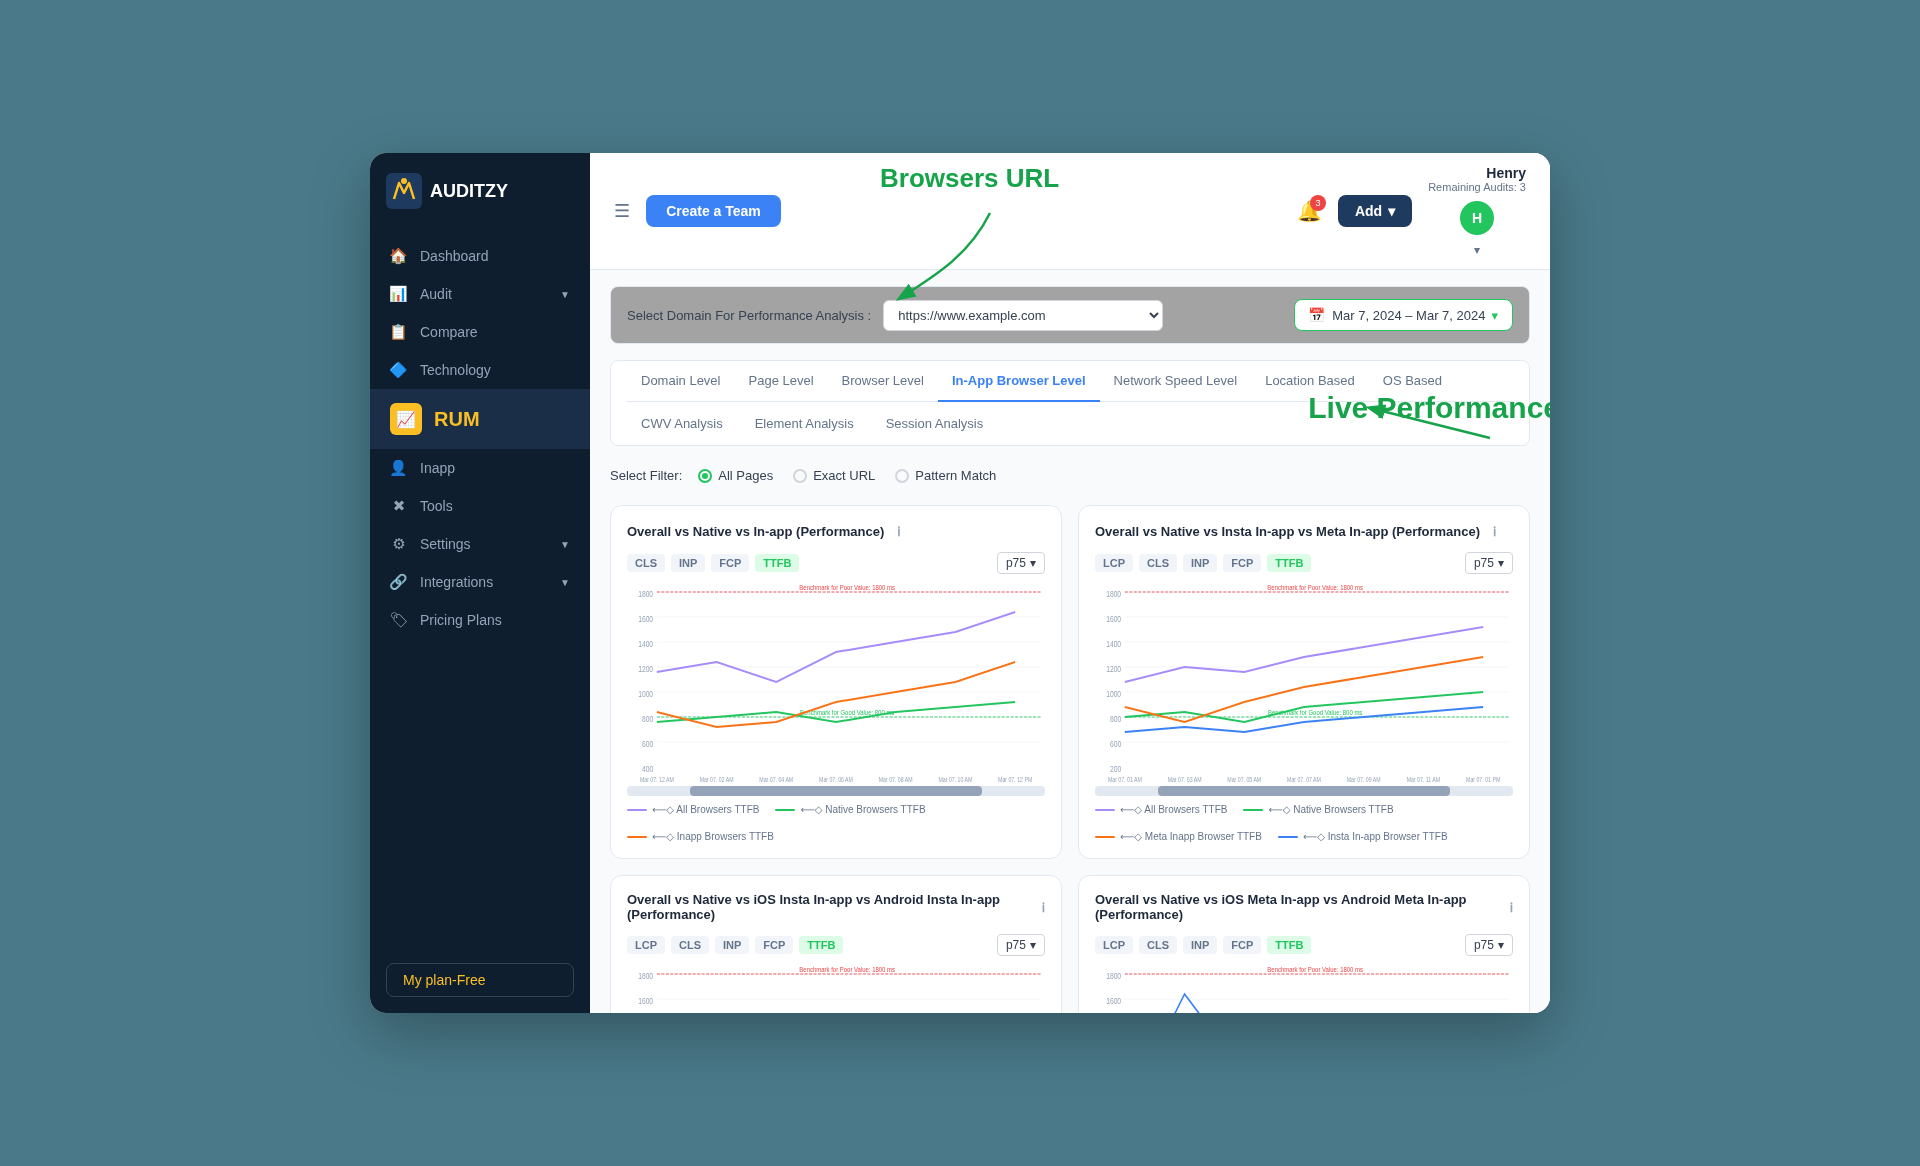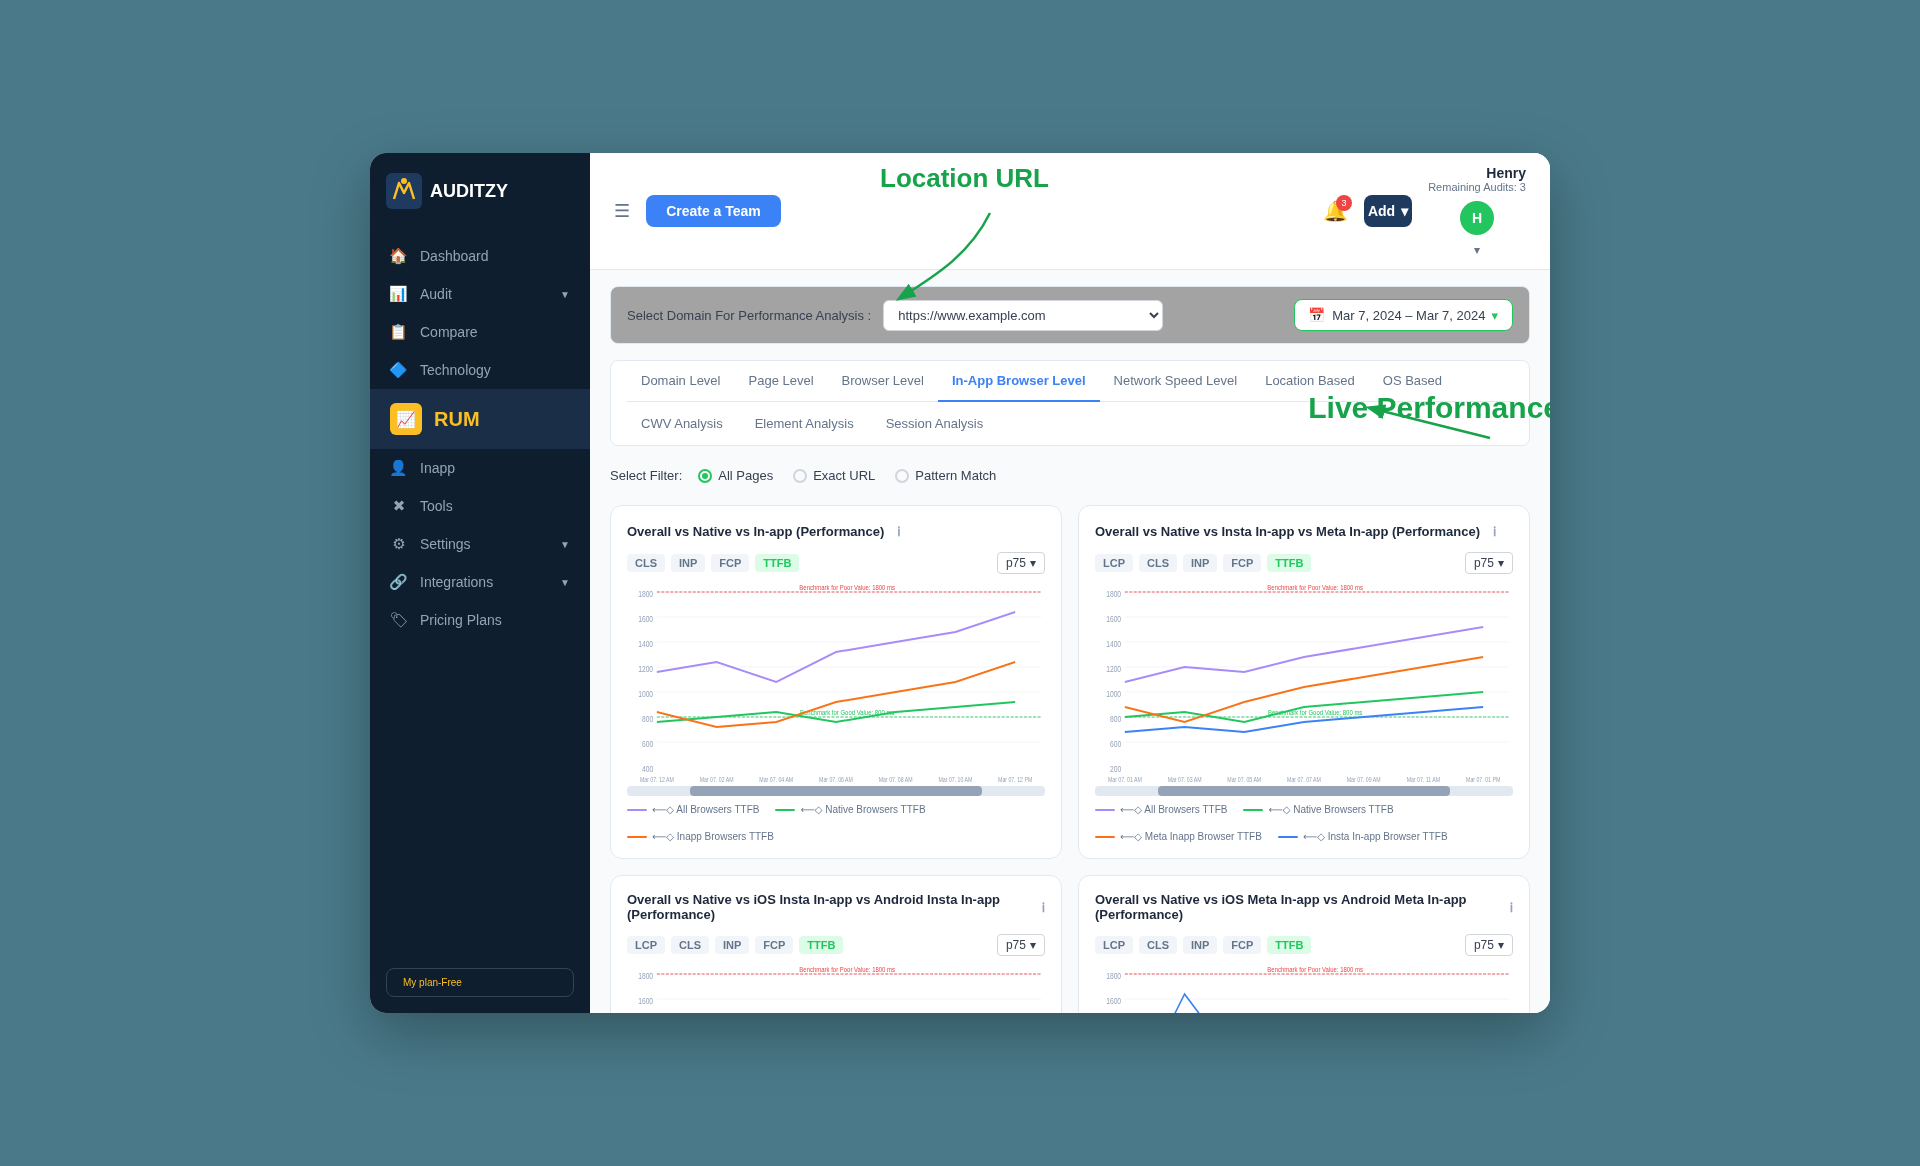--- a/index.html
+++ b/index.html
@@ -99,21 +99,21 @@
     .sidebar-bottom {
       padding: 16px;
     }
     .my-plan-btn {
       width: 100%;
       padding: 8px 16px;
       background: transparent;
       border: 1px solid #374151;
       border-radius: 8px;
       color: #94a3b8;
-      font-size: 10px;
+      font-size: 14px;
       cursor: pointer;
       text-align: left;
     }
     .my-plan-btn span {
       color: #fbbf24;
     }
     
     .main-content {
       flex: 1;
       display: flex;
@@ -171,21 +171,21 @@
       height: 16px;
       border-radius: 50%;
       display: flex;
       align-items: center;
       justify-content: center;
     }
     .add-btn {
       background: #1e3a5f;
       color: #fff;
       border: none;
-      padding: 8px 4px;
+      padding: 8px 17px;
       border-radius: 8px;
       font-size: 14px;
       font-weight: 600;
       cursor: pointer;
       display: flex;
       align-items: center;
       gap: 6px;
     }
     .user-info {
       display: flex;
@@ -456,21 +456,21 @@
       position: absolute;
       pointer-events: none;
       z-index: 20;
     }
   </style>
 </head>
 <body>
 
 <div class="app-container">
 
-  <div class="website-url-annotation">Location URL</div>
+  <div class="website-url-annotation">Browsers URL</div>
 
   <div class="live-perf-annotation">Live Performance</div>
 
   <aside class="sidebar">
     <div class="sidebar-logo">
       <svg class="logo-icon" viewBox="0 0 36 36" fill="none" xmlns="http://www.w3.org/2000/svg">
         <rect width="36" height="36" rx="6" fill="#1e3a5f"></rect>
         <path d="M8 26 L13 10 L18 20 L23 10 L28 26" stroke="#fbbf24" stroke-width="2.5" fill="none" stroke-linejoin="round"></path>
         <circle cx="18" cy="8" r="3" fill="#fbbf24"></circle>
       </svg>

